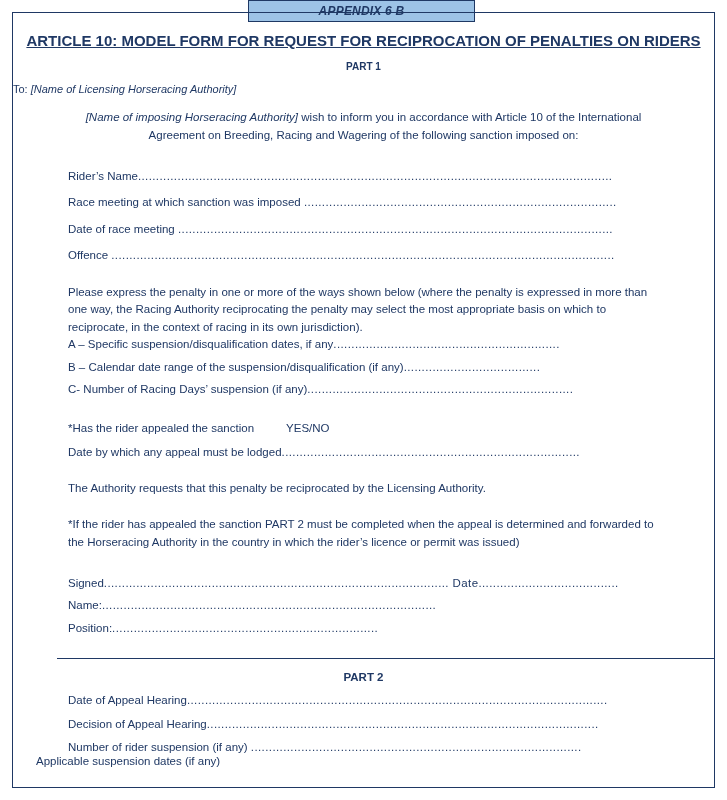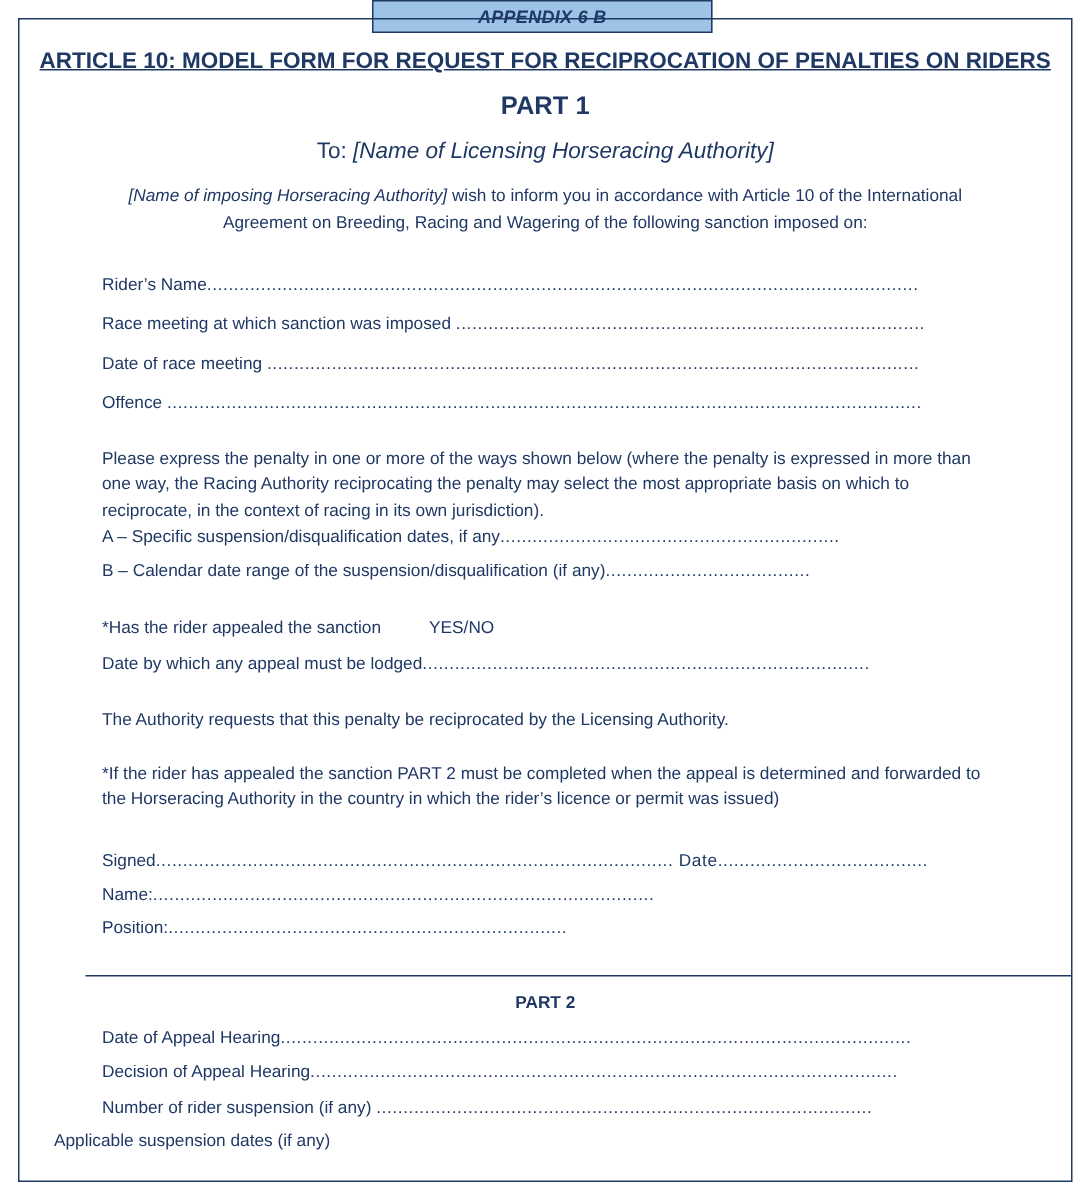--- a/index.html
+++ b/index.html
@@ -60,27 +60,26 @@
     text-align: center;
     font-weight: bold;
     font-size: 15px;
     text-decoration: underline;
     margin-top: 19px;
     color: #1F3864;
   }
   .part-heading {
     text-align: center;
     font-weight: bold;
-    font-size: 17px;
+    font-size: 10px;
     margin-top: 12px;
     color: #1F3864;
   }
   .to-line {
-    text-align: center;
-    font-size: 15px;
+    font-size: 11px;
     margin-top: 11px;
     color: #1F3864;
   }
   .to-line .ital { font-style: italic; }
   .para {
     font-size: 11.5px;
     line-height: 1.55;
     margin: 14px 55px 0 55px;
     color: #1F3864;
     text-align: center;
@@ -201,20 +200,23 @@
     </div>
 
     <div class="para2">Please express the penalty in one or more of the ways shown below (where the penalty is expressed in more than one way, the Racing Authority reciprocating the penalty may select the most appropriate basis on which to reciprocate, in the context of racing in its own jurisdiction).</div>
 
     <div class="abc">
       <div class="field">
         <span>A – Specific suspension/disqualification dates, if any</span><span class="dots">...............................................................</span>
       </div>
       <div class="field">
         <span>B – Calendar date range of the suspension/disqualification (if any)</span><span class="dots">......................................</span>
+      </div>
+      <div class="field">
+        <span>C- Number of Racing Days’ suspension (if any)</span><span class="dots">..........................................................................</span>
       </div>
     </div>
 
     <div class="appeal">
       <div class="appeal-row">
         <span>*Has the rider appealed the sanction</span><span class="yesno">YES/NO</span>
       </div>
       <div class="field">
         <span>Date by which any appeal must be lodged</span><span class="dots">...................................................................................</span>
       </div>

